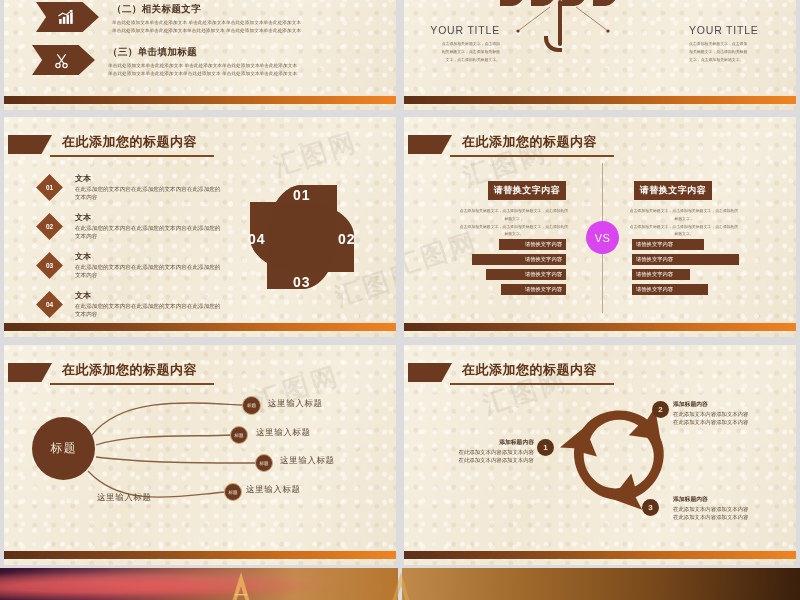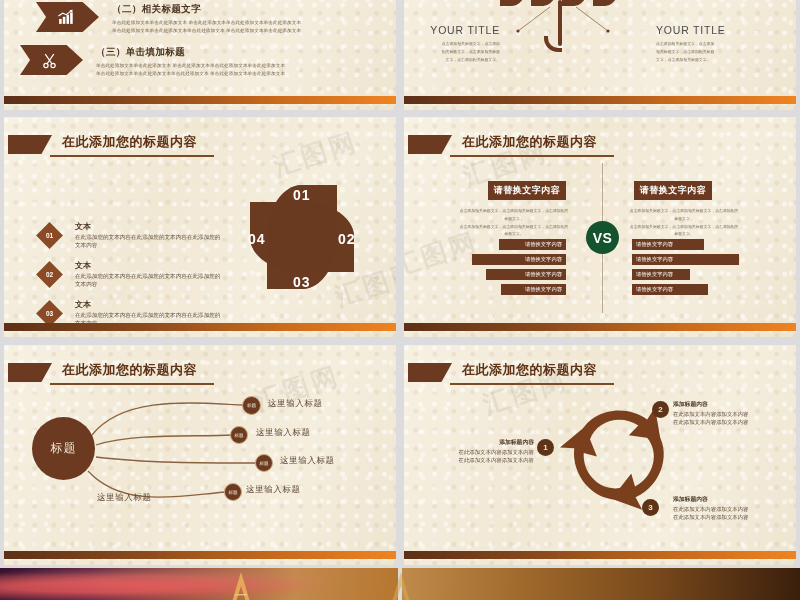--- a/index.html
+++ b/index.html
@@ -70,48 +70,48 @@
   .chev-b { font-size: 4.6px; color: #6d5b48; line-height: 1.85; margin-top: 3px; letter-spacing: .1px; }
   
   .umb { position: absolute; left: 96px; top: -58px; width: 120px; height: 96px; }
   .umb-panel { position: absolute; top: 0; width: 31px; height: 66px; background: #6b3a20; }
   .umb-stick { position: absolute; left: 58px; top: 60px; width: 4px; height: 46px; background: #6b3a20; border-radius: 2px; }
   .umb-hook {
     position: absolute; left: 44px; top: 96px; width: 18px; height: 16px;
     border: 4px solid #6b3a20; border-top: none; border-right: none;
     border-radius: 0 0 0 14px;
   }
-  .yt { position: absolute; width: 104px; }
+  .yt { position: absolute; width: 104px; padding-left: 33px; }
   .yt-h { font-size: 10.5px; color: #4a4a4a; letter-spacing: .8px; }
   .yt-b { font-size: 3.9px; color: #7a6a58; line-height: 2; margin-top: 4px; }
   
-  .dia-item { position: absolute; display: flex; margin-top: 48px; }
+  .dia-item { position: absolute; display: flex; }
   .dia {
     width: 19px; height: 19px; background: #8a4a26; transform: rotate(45deg);
     display: flex; align-items: center; justify-content: center; flex: none;
     margin-top: 5px;
   }
   .dia span { transform: rotate(-45deg); color: #fff; font-size: 6.5px; font-weight: bold; }
   .dia-txt { margin-left: 16px; }
   .dia-h { font-size: 8px; font-weight: bold; color: #4b3423; }
   .dia-b { font-size: 5.6px; color: #5d4c3c; line-height: 1.5; margin-top: 1px; width: 150px; }
   .petalwrap { position: absolute; left: 218px; top: 40px; width: 160px; height: 160px; }
   .petal {
     position: absolute; left: 45px; top: 28px; width: 70px; height: 104px;
     background: #6b3a20; border-radius: 50% 50% 50% 50% / 60% 60% 40% 40%;
     border-radius: 50% 0 50% 0; opacity: .93;
   }
   .plabel { position: absolute; color: #fff; font-size: 14px; font-weight: bold; letter-spacing: 1px; }
   
   .vs-divider { position: absolute; left: 198px; top: 46px; width: 1px; height: 150px; background: #b9a88e; }
   .vs-circle {
     position: absolute; left: 182px; top: 104px; width: 33px; height: 33px;
-    border-radius: 50%; background: #14532d; color: #fff;
+    border-radius: 50%; background: #d946ef; color: #fff;
     display: flex; align-items: center; justify-content: center;
-    font-size: 14px; font-weight: bold; letter-spacing: .5px;
+    font-size: 11px; font-weight: normal; letter-spacing: .5px;
   }
   .vs-head {
     position: absolute; height: 19px; background: #6b3a20; color: #fff;
     display: flex; align-items: center; justify-content: center;
     font-size: 9px; font-weight: bold; letter-spacing: .5px;
   }
   .vs-body { position: absolute; font-size: 3.9px; color: #7a6a58; line-height: 2; width: 110px; }
   .vs-bar {
     position: absolute; height: 11px; background: #6b3a20; color: #fff;
     font-size: 5.3px; display: flex; align-items: center;
@@ -173,21 +173,21 @@
           <path d="M17.5 1.6 L22 1.2 L21.6 5.6 Z" fill="#fff"></path>
         </svg>
       </div>
       <div class="chev-txt">
         <div class="chev-h">（二）相关标题文字</div>
         <div class="chev-b">单击此处添加文本单击此处添加文本  单击此处添加文本单击此处添加文本单击此处添加文本</div>
         <div class="chev-b" style="margin-top:0">单击此处添加文本单击此处添加文本单击此处添加文本  单击此处添加文本单击此处添加文本</div>
       </div>
     </div>
 
-    <div class="chev-row" style="left:16px; top:155px;">
+    <div class="chev-row" style="left:28px; top:155px;">
       <div class="chev">
         <svg viewBox="0 0 24 24">
           <circle cx="7" cy="19" r="3" stroke="#fff" stroke-width="1.7" fill="none"></circle>
           <circle cx="17" cy="19" r="3" stroke="#fff" stroke-width="1.7" fill="none"></circle>
           <path d="M8.6 16.6 L18 3 M15.4 16.6 L6 3" stroke="#fff" stroke-width="1.7" fill="none"></path>
         </svg>
       </div>
       <div class="chev-txt">
         <div class="chev-h">（三）单击填加标题</div>
         <div class="chev-b">单击此处添加文本单击此处添加文本  单击此处添加文本单击此处添加文本单击此处添加文本</div>

